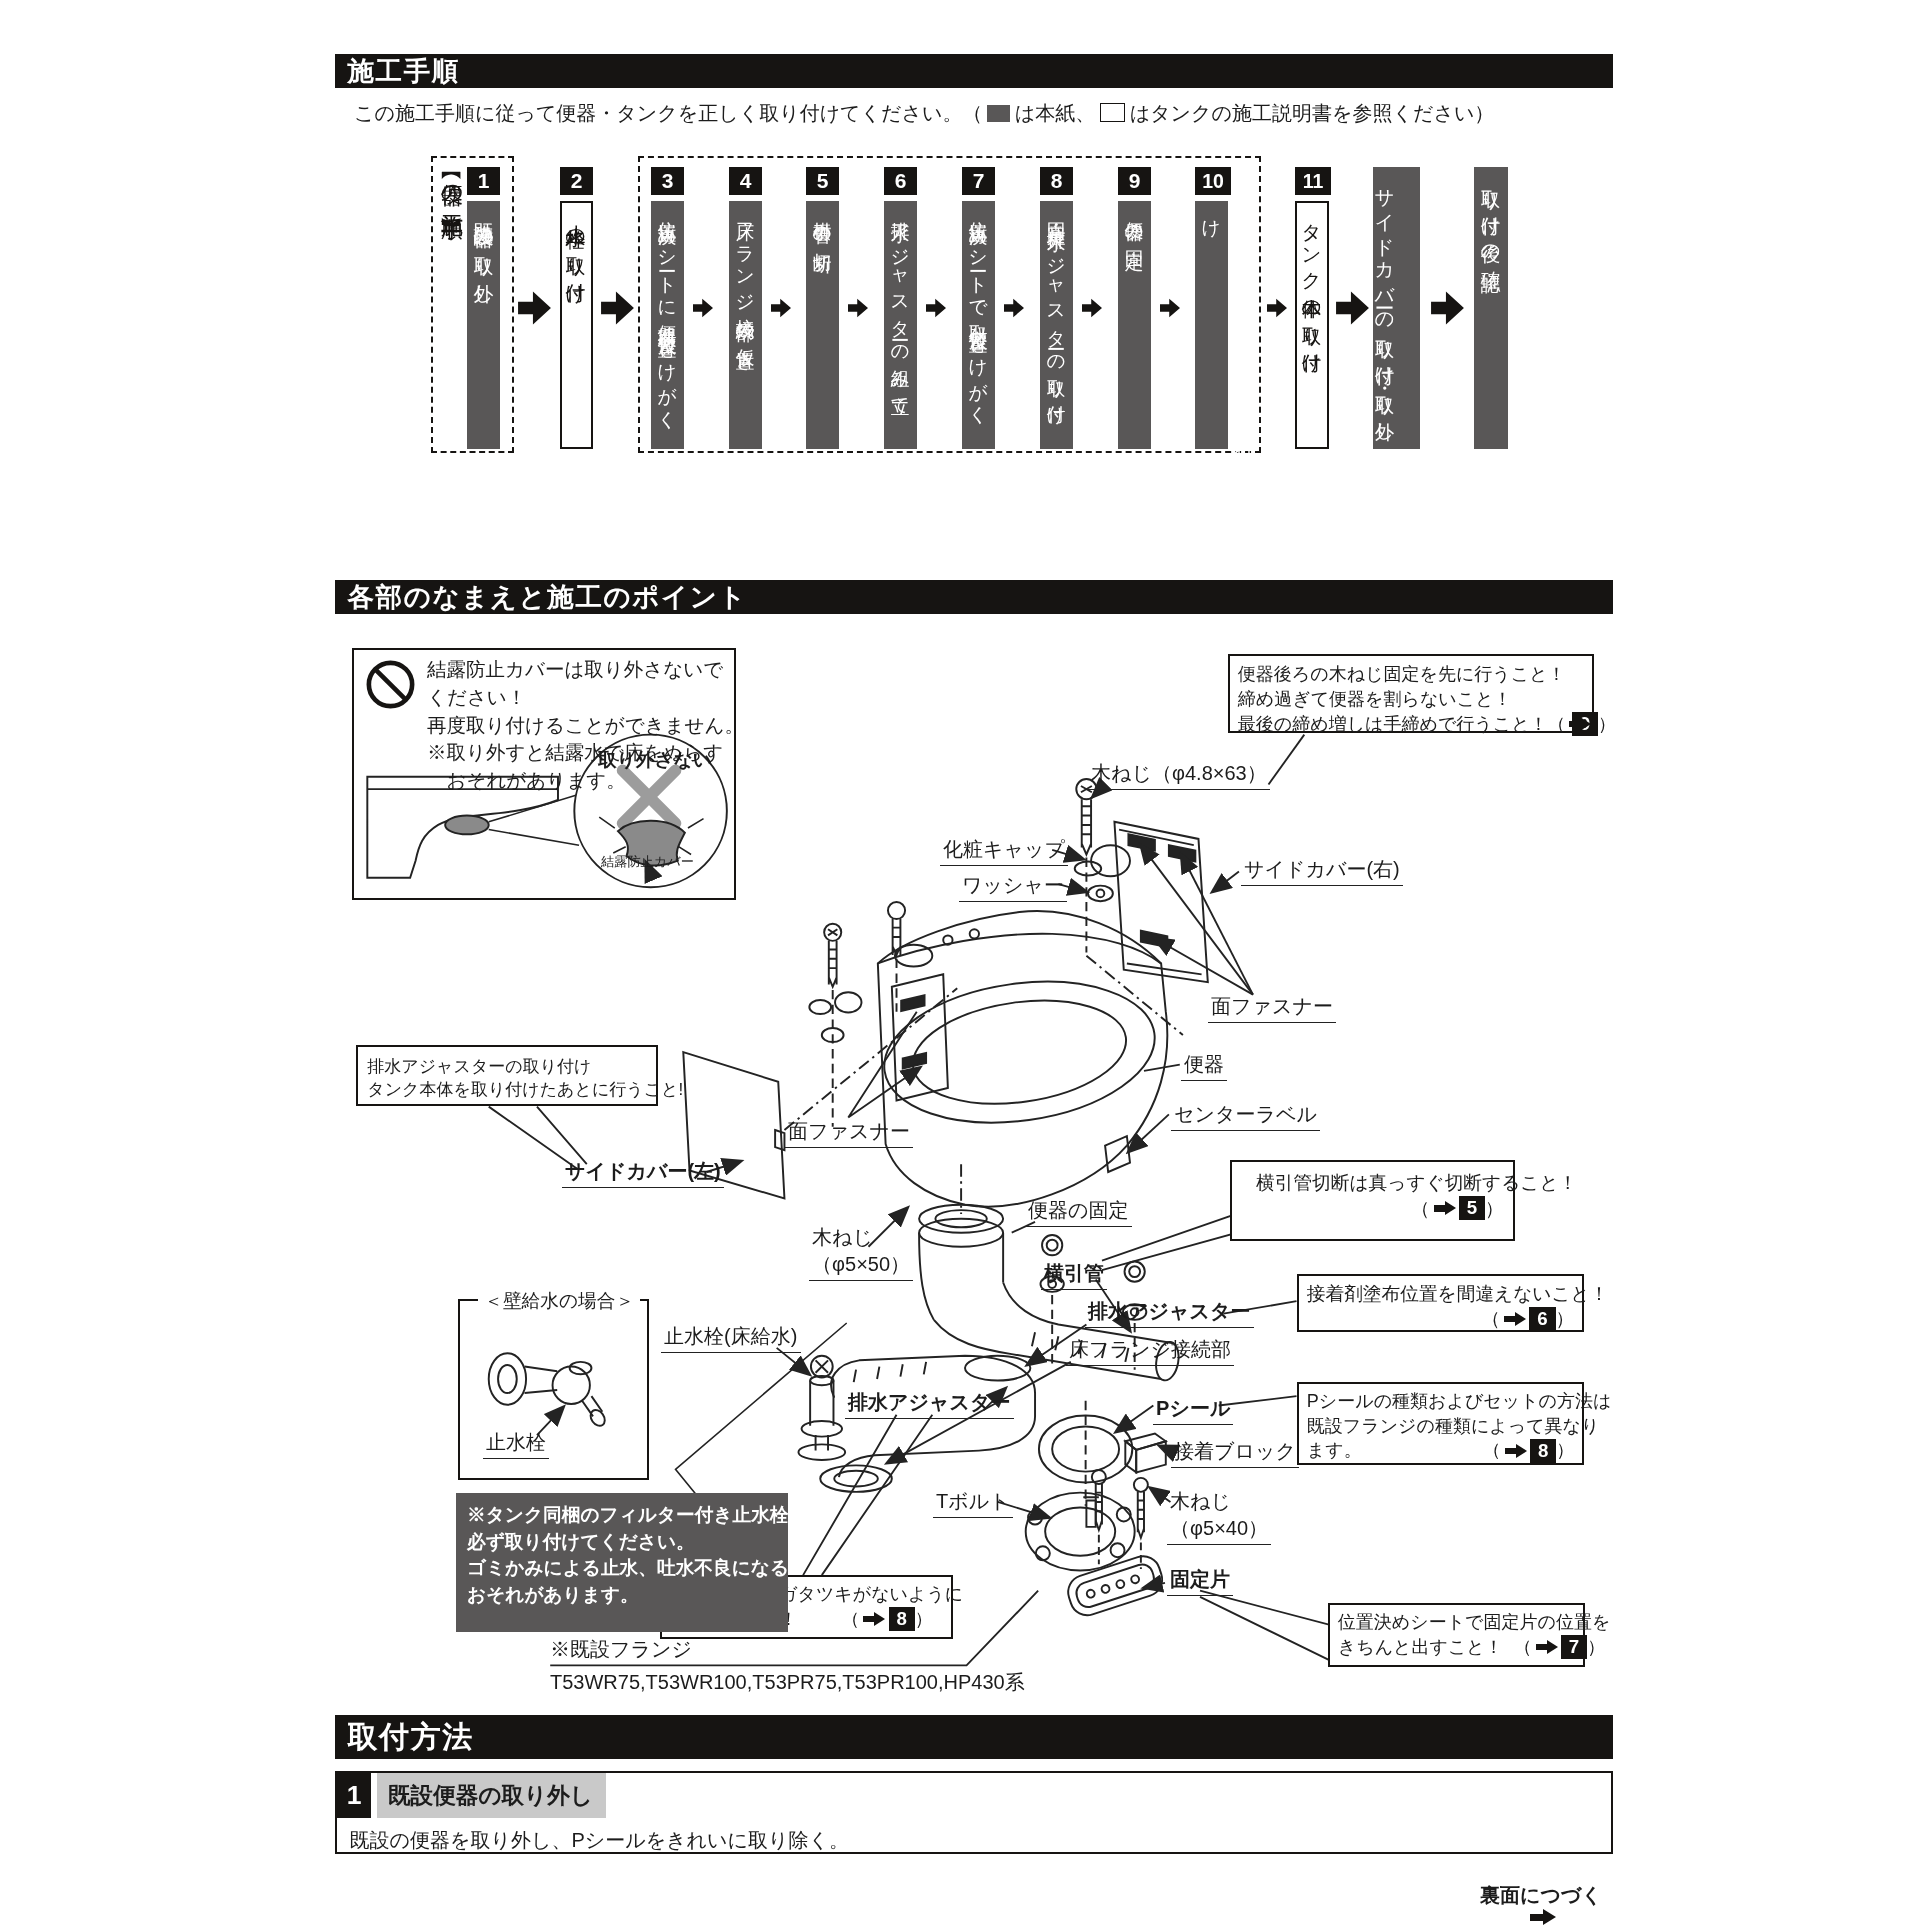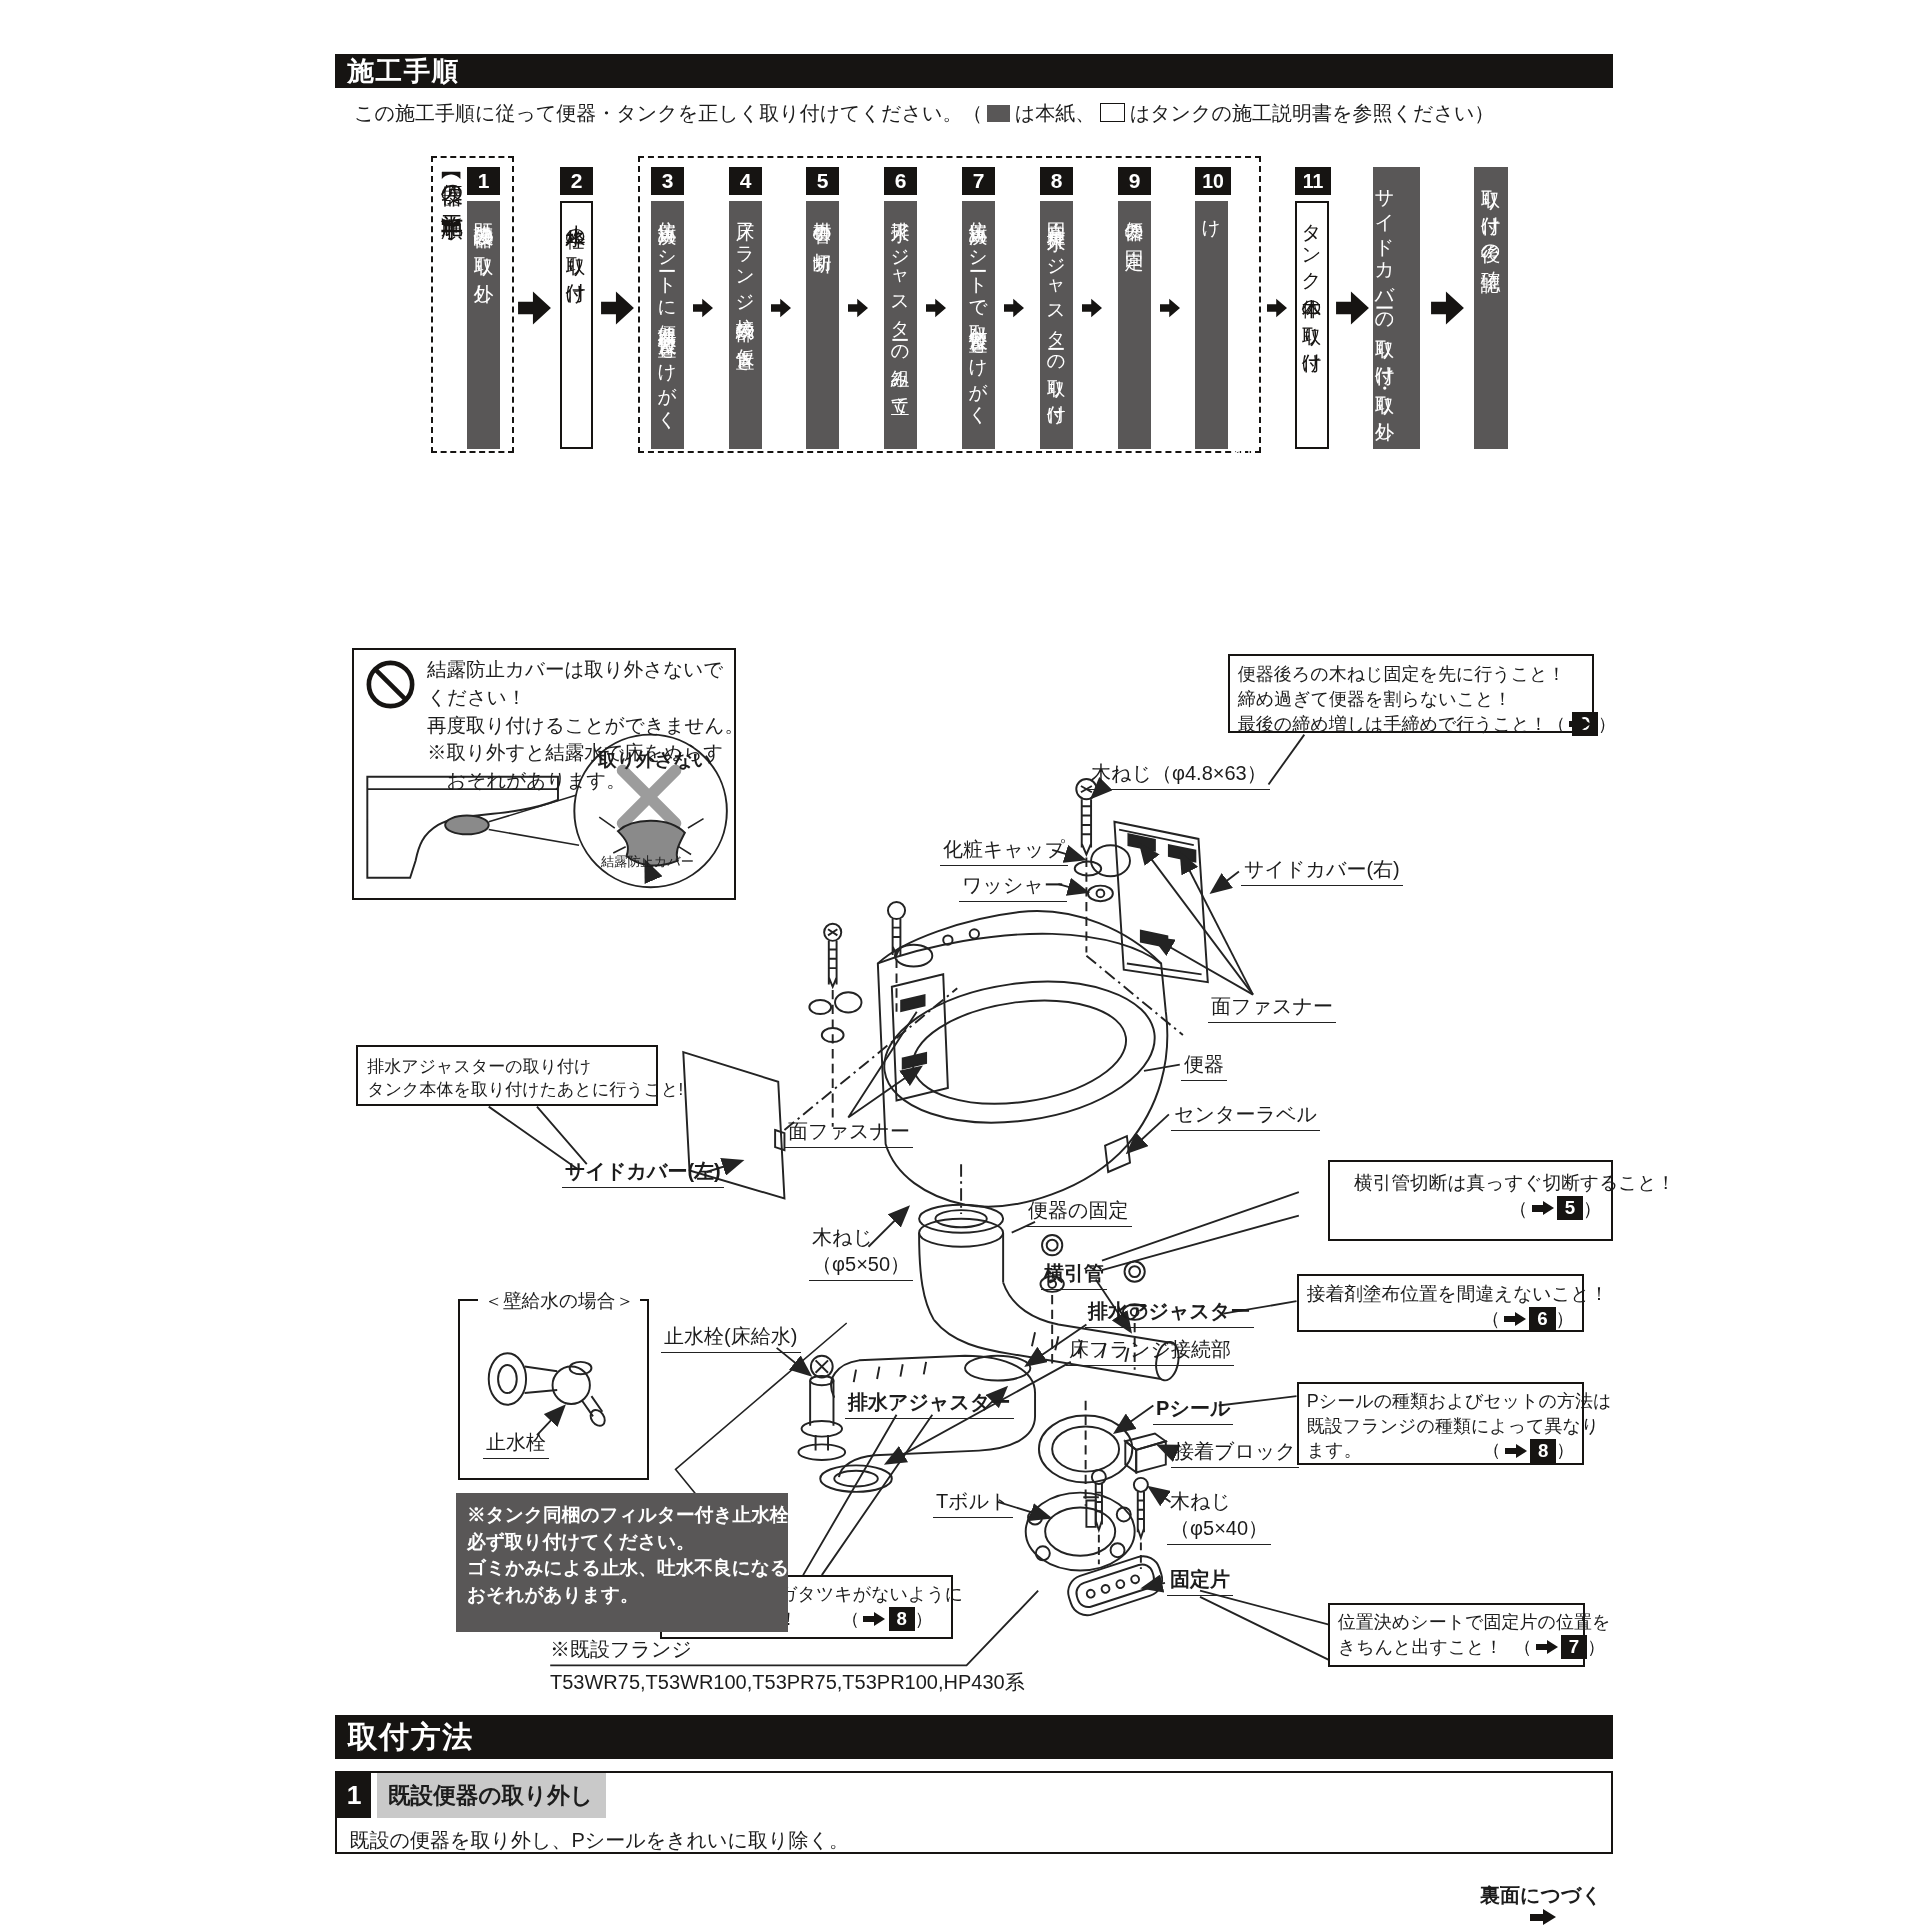--- a/index.html
+++ b/index.html
@@ -381,20 +381,23 @@
 
     <svg class="abs" style="left:1431px;top:290px;" width="33" height="36" viewBox="0 0 42 46">
         <path d="M0 15 H19 V2 L42 23 L19 44 V31 H0 Z" fill="#161412"></path>
       </svg>
 
     <div class="fbar fbar-dark" style="left:1474px;top:167px;width:34px;height:282px;">
       <span class="vt" style="font-size:19.5px;line-height:34px;padding-top:7.8px;">取り付け後の確認</span>
       </div>
   </div>
 
+  <div class="ov secbar" style="left:335px;top:580px;width:1278px;height:34px;font-size:26.5px;">
+    <span>各部のなまえと施工のポイント</span>
+  </div>
 
   <div class="note" style="left:352px;top:648px;width:384px;height:252px;font-size:19.5px;background:transparent;">
     <svg class="abs" style="left:11px;top:9.3px;" width="51" height="51" viewBox="0 0 66 66">
       <circle cx="33" cy="33" r="28" fill="none" stroke="#161412" stroke-width="6"></circle>
       <line x1="13" y1="13" x2="53" y2="53" stroke="#161412" stroke-width="6"></line>
     </svg>
     <div class="abs" style="left:73px;top:6.2px;line-height:1.42;">
       <div>結露防止カバーは取り外さないで</div>
       <div>ください！</div>
       <div>再度取り付けることができません。</div>
@@ -415,21 +418,21 @@
         <span class="reftile">9</span>
         <span>）</span>
     </div>
   </div>
 
   <div class="note" style="left:356px;top:1045px;width:302px;height:61px;font-size:17px;">
     <div>排水アジャスターの取り付け</div>
     <div>タンク本体を取り付けたあとに行うこと!</div>
   </div>
 
-  <div class="note" style="left:1328px;top:1160px;width:285px;height:81px;font-size:18.7px;padding-left:24px;">
+  <div class="note" style="left:1230px;top:1160px;width:285px;height:81px;font-size:18.7px;padding-left:24px;">
     <div>横引管切断は真っすぐ切断すること！</div>
     <div class="refline">
         <span>（</span>
         <span class="marr"></span>
         <span class="reftile">5</span>
         <span>）</span>
       </div>
   </div>
 
   <div class="note" style="left:1297px;top:1274px;width:287px;height:58px;font-size:18.7px;padding:4.7px 7.8px;">

